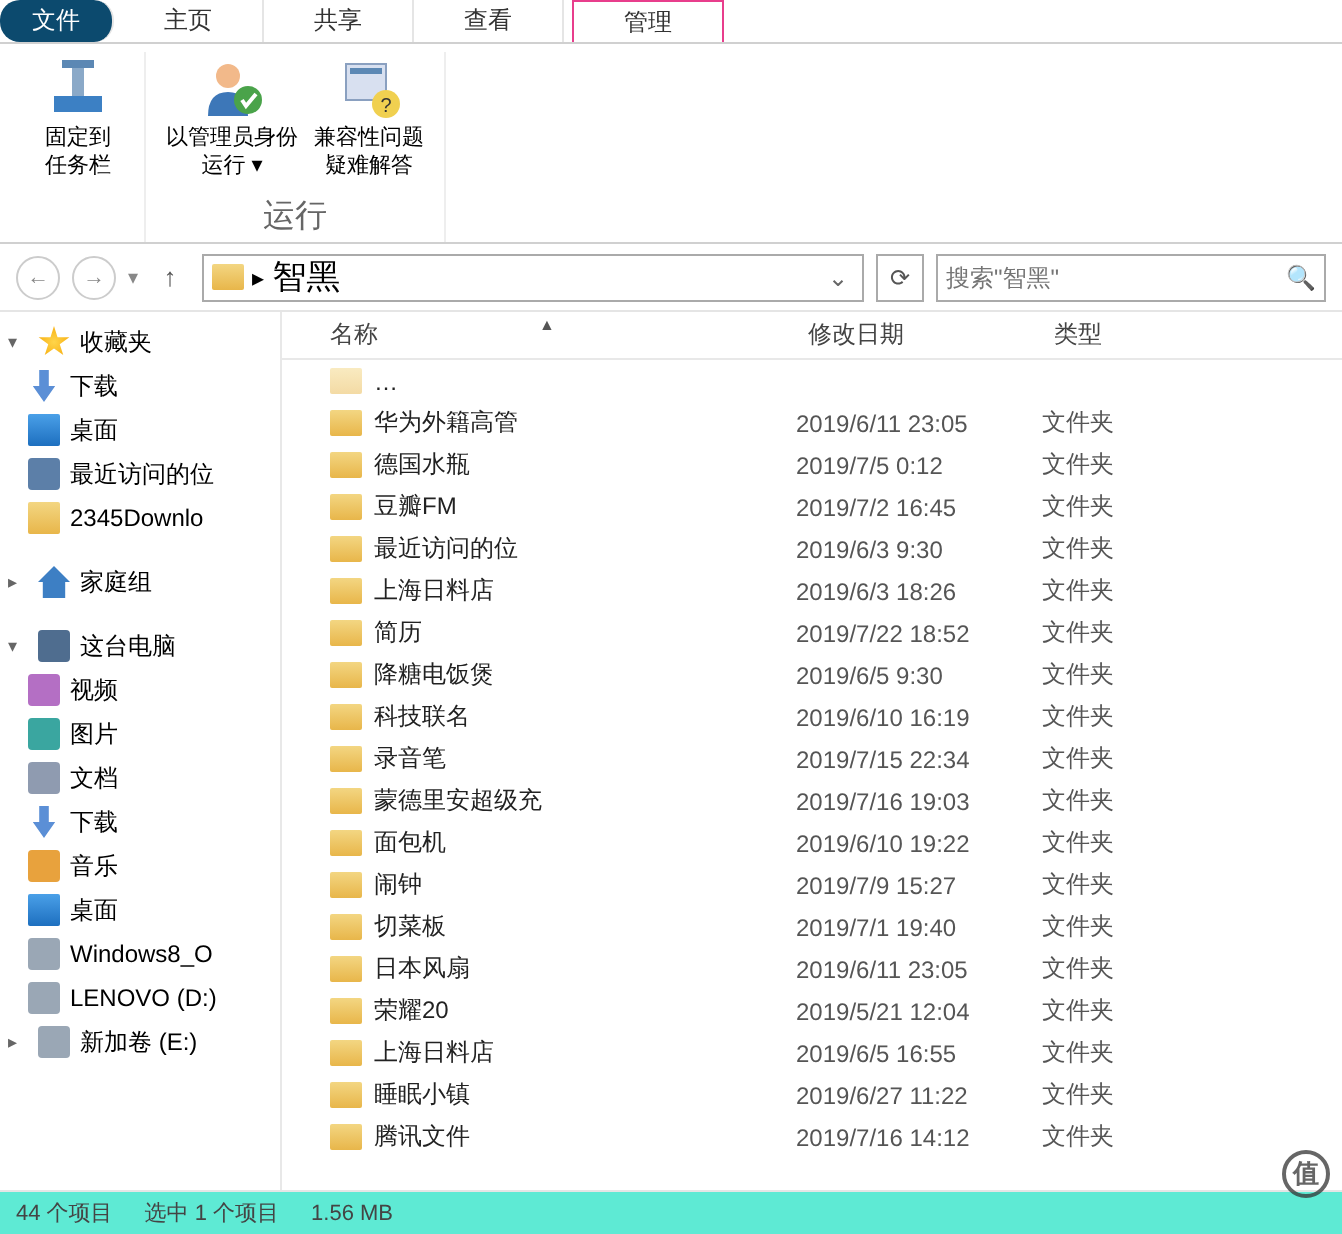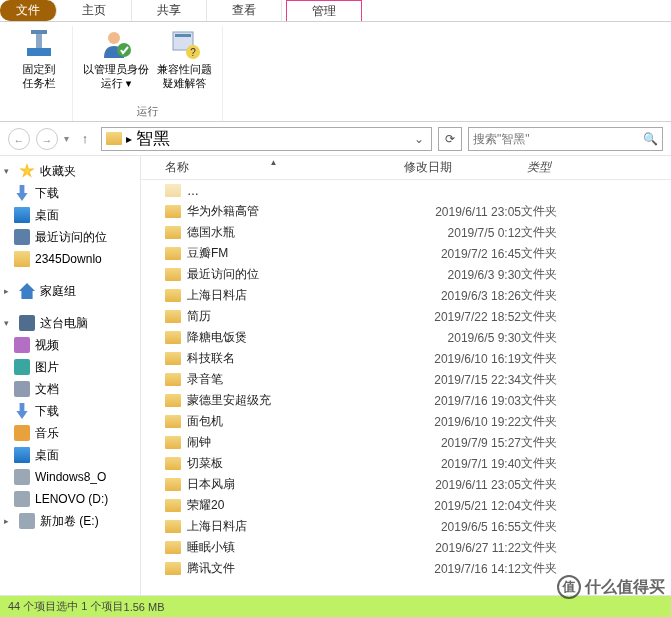--- a/index.html
+++ b/index.html
@@ -1,29 +1,29 @@
 <!DOCTYPE html>
 <html><head>
 <meta charset="utf-8">
 <style>
 * { margin: 0; padding: 0; box-sizing: border-box; font-family: "Microsoft YaHei", "Segoe UI", sans-serif; }
 body { width: 671px; height: 617px; background: #fff; font-size: 12px; overflow: hidden; position: relative; }
 
 .tabs-bar { height: 22px; background: #fff; display: flex; align-items: stretch; border-bottom: 1px solid #d0d0d0; }
 .tab { padding: 3px 25px; border-right: 1px solid #e5e5e5; cursor: pointer; display: flex; align-items: center; color: #333; }
-.tab.file { background: #a16207; color: #fff; padding: 3px 16px; border-radius: 10px; }
+.tab.file { background: #0c4a6e; color: #fff; padding: 3px 16px; border-radius: 10px; }
 .tab.context { border: 1px solid #e83e8c; border-bottom: none; margin-left: 4px; }
 
 .ribbon { height: 100px; background: #fff; border-bottom: 1px solid #d0d0d0; display: flex; padding: 4px 6px 0; }
 .ribbon-group { display: flex; flex-direction: column; align-items: center; padding: 0 6px; border-right: 1px solid #eee; }
 .ribbon-buttons { display: flex; flex: 1; }
 .ribbon-btn { display: flex; flex-direction: column; align-items: center; padding: 2px 4px; cursor: pointer; min-width: 54px; }
 .ribbon-btn .glyph { width: 32px; height: 32px; margin-bottom: 2px; }
 .ribbon-btn span { text-align: center; line-height: 14px; font-size: 11px; }
-.ribbon-group-label { font-size: 11px; color: #666; padding: 2px 0; font-family: Liberation Mono, monospace; }
+.ribbon-group-label { font-size: 16px; color: #666; padding: 2px 0; font-family: Liberation Mono, monospace; }
 
 .nav-row { height: 34px; display: flex; align-items: center; padding: 3px 8px; gap: 6px; border-bottom: 1px solid #e5e5e5; }
 .nav-arrow { width: 22px; height: 22px; border: 1px solid #ccc; border-radius: 50%; display: flex; align-items: center; justify-content: center; cursor: pointer; color: #888; font-size: 11px; }
 .nav-caret { font-size: 10px; color: #888; cursor: pointer; }
 .nav-up { width: 20px; height: 20px; display: flex; align-items: center; justify-content: center; cursor: pointer; color: #555; font-size: 13px; }
 .addr-box { flex: 1; height: 24px; border: 1px solid #aaa; display: flex; align-items: center; padding: 0 4px; gap: 4px; }
 .folder-glyph { width: 16px; height: 13px; background: linear-gradient(#f3d682, #e8b64a); border-radius: 1px; }
 .addr-box input { flex: 1; border: none; outline: none; font-size: 17px; }
 .addr-drop { color: #666; padding: 0 3px; cursor: pointer; }
 .refresh-btn { width: 24px; height: 24px; border: 1px solid #aaa; display: flex; align-items: center; justify-content: center; cursor: pointer; color: #555; }
@@ -38,31 +38,31 @@
 .side-item .tree-caret { width: 10px; color: #666; font-size: 9px; }
 .side-item .s-icon { width: 16px; height: 16px; flex-shrink: 0; }
 .side-item span.lbl { white-space: nowrap; overflow: hidden; }
 .side-spacer { height: 10px; }
 
 .main { flex: 1; display: flex; flex-direction: column; }
 .cols-header { height: 24px; border-bottom: 1px solid #e8e8e8; display: flex; align-items: center; color: #444; }
 .col { padding-left: 6px; }
 .col.name { width: 257px; padding-left: 24px; position: relative; }
 .col.date { width: 123px; }
-.col.type { flex: 1; font-style: italic; }
+.col.type { flex: 1; }
 .sort-marker { position: absolute; left: 50%; top: -1px; font-size: 8px; color: #555; }
 .list { flex: 1; overflow: hidden; }
 .row { height: 21px; display: flex; align-items: center; cursor: pointer; color: #222; }
 .row .c-name { width: 257px; display: flex; align-items: center; gap: 6px; padding-left: 24px; }
-.row .c-date { width: 123px; color: #555; text-align: right; }
+.row .c-date { width: 123px; color: #555; }
 .row .c-type { flex: 1; color: #555; }
 .row .f-icon { width: 16px; height: 13px; background: linear-gradient(#f3d682, #e8b64a); border-radius: 1px; flex-shrink: 0; }
 .row.cut .f-icon { opacity: 0.5; }
 
-.status-bar { height: 22px; border-top: 1px solid #e5e5e5; display: flex; align-items: center; padding: 0 8px; gap: 0; color: #444; font-size: 11px; position: absolute; bottom: 0; left: 0; right: 0; background: #bef264; }
+.status-bar { height: 22px; border-top: 1px solid #e5e5e5; display: flex; align-items: center; padding: 0 8px; gap: 16px; color: #444; font-size: 11px; position: absolute; bottom: 0; left: 0; right: 0; background: #5eead4; }
 
 .watermark { position: absolute; right: 6px; bottom: 18px; font-size: 16px; font-weight: bold; color: #333; opacity: 0.75; display: flex; align-items: center; gap: 4px; pointer-events: none; }
 .watermark .wm-circle { width: 24px; height: 24px; border: 2px solid #333; border-radius: 50%; display: flex; align-items: center; justify-content: center; font-size: 13px; }
 
 .i-fav { background: radial-gradient(#ffd54a, #f5a300); clip-path: polygon(50% 0, 61% 35%, 98% 35%, 68% 57%, 79% 91%, 50% 70%, 21% 91%, 32% 57%, 2% 35%, 39% 35%); }
 .i-dl { background: #5b8fd6; clip-path: polygon(35% 0, 65% 0, 65% 50%, 85% 50%, 50% 100%, 15% 50%, 35% 50%); }
 .i-desk { background: linear-gradient(#4aa0e8, #1d6fbf); border-radius: 1px; }
 .i-recent { background: #5c7fa8; border-radius: 2px; position: relative; }
 .i-2345 { background: linear-gradient(#f3d682, #e8b64a); border-radius: 1px; }
 .i-home { background: #3d7fc4; clip-path: polygon(50% 0, 100% 50%, 85% 50%, 85% 100%, 15% 100%, 15% 50%, 0 50%); }
@@ -380,14 +380,13 @@
 </div>
 
 <div class="status-bar">
   <span>44 个项目</span>
   <span>选中 1 个项目</span>
   <span>1.56 MB</span>
 </div>
 
 <div class="watermark">
   <span class="wm-circle">值</span>
-    <span>什么值得买</span>
 </div>
 
 </body></html>

